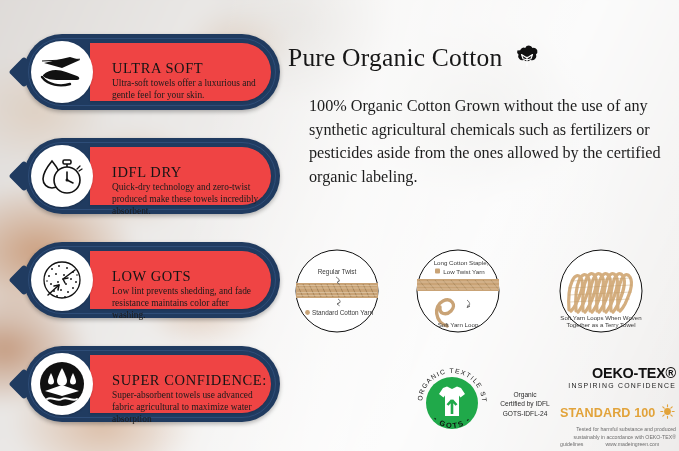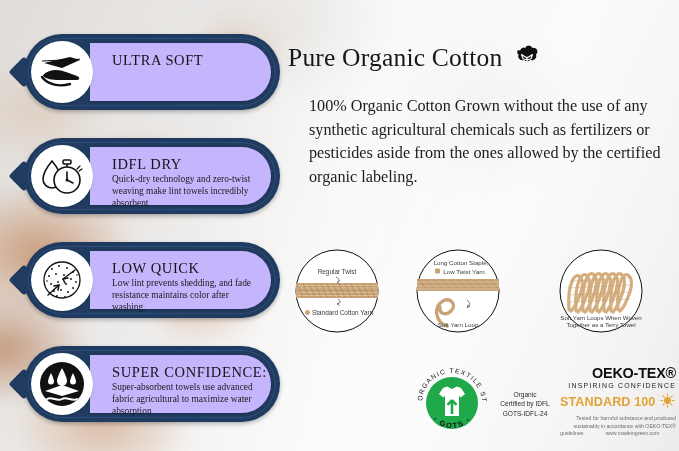--- a/index.html
+++ b/index.html
@@ -90,24 +90,24 @@
     justify-content: center;
     box-shadow: 0 1px 2px rgba(0,0,0,.2);
   }
   .icon-circle svg { display: block; }
   .text-panel {
     position: absolute;
     left: 66px;
     right: 9px;
     top: 9px;
     bottom: 9px;
-    background: #c4b5fd;
+    background: #ef4444;
     border-radius: 0 29px 29px 0;
     z-index: 2;
-    padding: 9px 12px 4px 22px;
+    padding: 17px 12px 4px 22px;
     box-shadow: 0 1px 2px rgba(0,0,0,.14);
   }
   .feat-title {
     font-family: "Liberation Serif", serif;
     font-size: 14.5px;
     letter-spacing: .6px;
     color: #141414;
     line-height: 1.15;
     white-space: nowrap;
   }
@@ -194,21 +194,21 @@
     font-size: 6.9px;
     letter-spacing: 1.25px;
     color: #222;
     margin-top: 2.5px;
     line-height: 1;
   }
   #oeko-std-row {
     display: flex;
     align-items: center;
     gap: 5px;
-    margin-top: 3px;
+    margin-top: 14px;
   }
   #oeko-standard {
     font-family: "Liberation Sans", sans-serif;
     font-size: 12.6px;
     font-weight: bold;
     color: #e2a33a;
     letter-spacing: .1px;
     line-height: 1;
   }
   #oeko-fine {
@@ -225,58 +225,59 @@
 
 <div id="bg"></div>
 <div id="bg-sheen"></div>
 
 <div id="features">
 
   <div class="pill">
     <div class="pill-inner"></div>
     <div class="text-panel">
       <div class="feat-title">ULTRA SOFT</div>
+      <div class="feat-desc">Ultra-soft towels offer a luxurious and gentle feel for your skin.</div>
     </div>
     <div class="icon-circle">
       <span>
         <svg width="44" height="34" viewBox="0 0 44 34">
           <path d="M4 8 L30 2 L40 5 L22 13 Z" fill="#111"></path>
           <path d="M2 6 L40 4.2" stroke="#111" stroke-width="1" fill="none"></path>
           <path d="M3 20 C9 14, 18 14, 26 17 L37 21 C40 22, 40 25, 37 25 L19 25 C12 25, 6 24, 3 21 Z" fill="#111"></path>
           <path d="M2 22 C8 30, 20 32, 30 29" stroke="#111" stroke-width="2.4" fill="none" stroke-linecap="round"></path>
         </svg>
       </span>
     </div>
   </div>
 
   <div class="pill">
     <div class="pill-inner"></div>
     <div class="text-panel">
       <div class="feat-title">IDFL DRY</div>
-      <div class="feat-desc">Quick-dry technology and zero-twist weaving make lint towels incredibly absorbent.</div>
+      <div class="feat-desc">Quick-dry technology and zero-twist produced make these towels incredibly absorbent.</div>
     </div>
     <div class="icon-circle">
       <span>
         <svg width="46" height="42" viewBox="0 0 46 42">
           <path d="M13 6 C13 6, 4 17, 4 24 a9 9 0 0 0 18 0 C22 17, 13 6, 13 6 Z" fill="none" stroke="#111" stroke-width="1.6"></path>
           <circle cx="28" cy="25" r="13" fill="#fff" stroke="#111" stroke-width="1.6"></circle>
           <rect x="24" y="5" width="8" height="4" rx="1.4" fill="none" stroke="#111" stroke-width="1.6"></rect>
           <path d="M28 9 L28 12" stroke="#111" stroke-width="1.6"></path>
           <path d="M28 17 L28 25 L34 28" stroke="#111" stroke-width="1.6" fill="none" stroke-linecap="round"></path>
           <circle cx="28" cy="25" r="1.5" fill="#111"></circle>
           <path d="M38 14 L41 11 M40 16 L43 14" stroke="#111" stroke-width="1.3" stroke-linecap="round"></path>
         </svg>
       </span>
     </div>
   </div>
 
   <div class="pill">
     <div class="pill-inner"></div>
     <div class="text-panel">
-      <div class="feat-title">LOW QUICK</div>
+      <div class="feat-title">LOW GOTS</div>
       <div class="feat-desc">Low lint prevents shedding, and fade resistance maintains color after washing.</div>
     </div>
     <div class="icon-circle">
       <span>
         <svg width="46" height="46" viewBox="0 0 46 46">
           <circle cx="23" cy="23" r="18" fill="#fff" stroke="#111" stroke-width="1.3"></circle>
           <g fill="#111">
             <circle cx="13" cy="12" r=".95"></circle>
               <circle cx="20" cy="9" r=".95"></circle>
               <circle cx="28" cy="11" r=".95"></circle>

